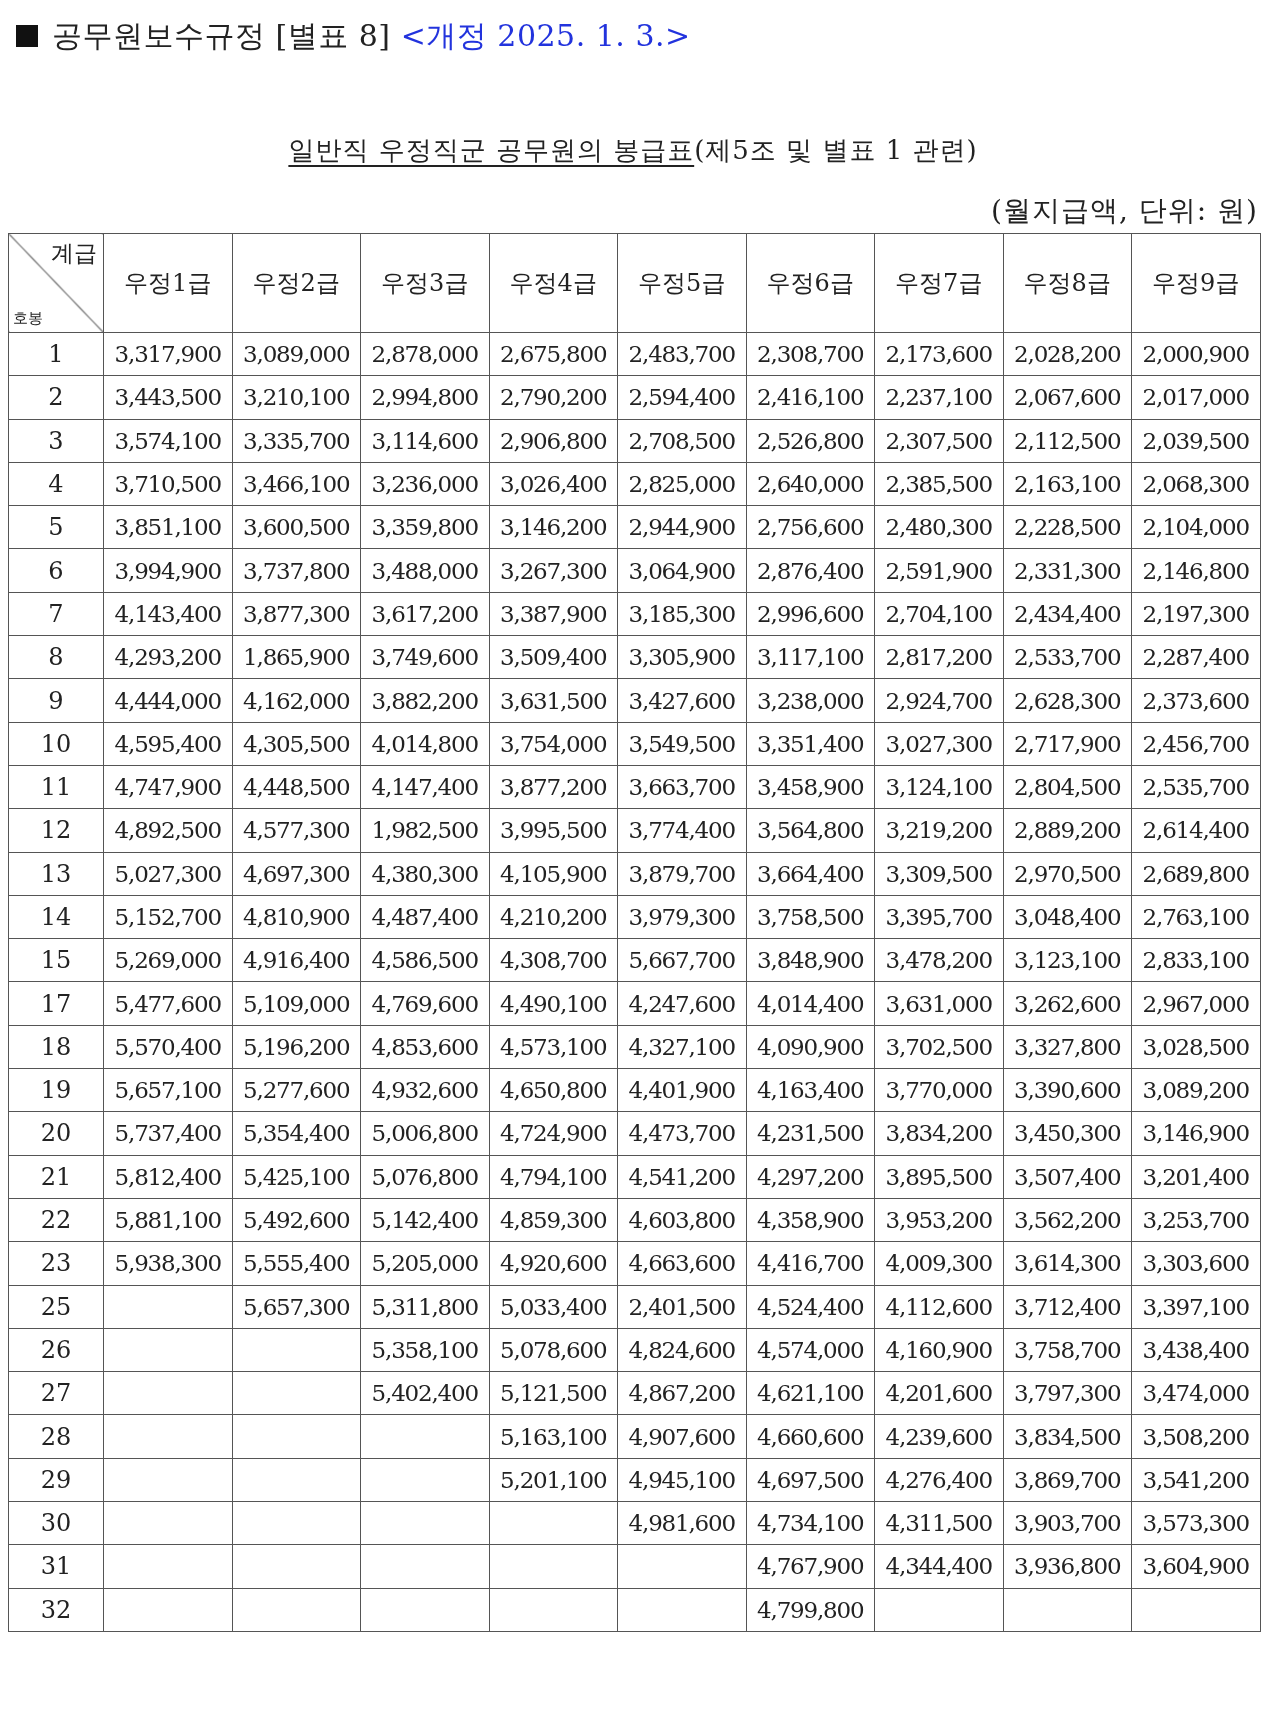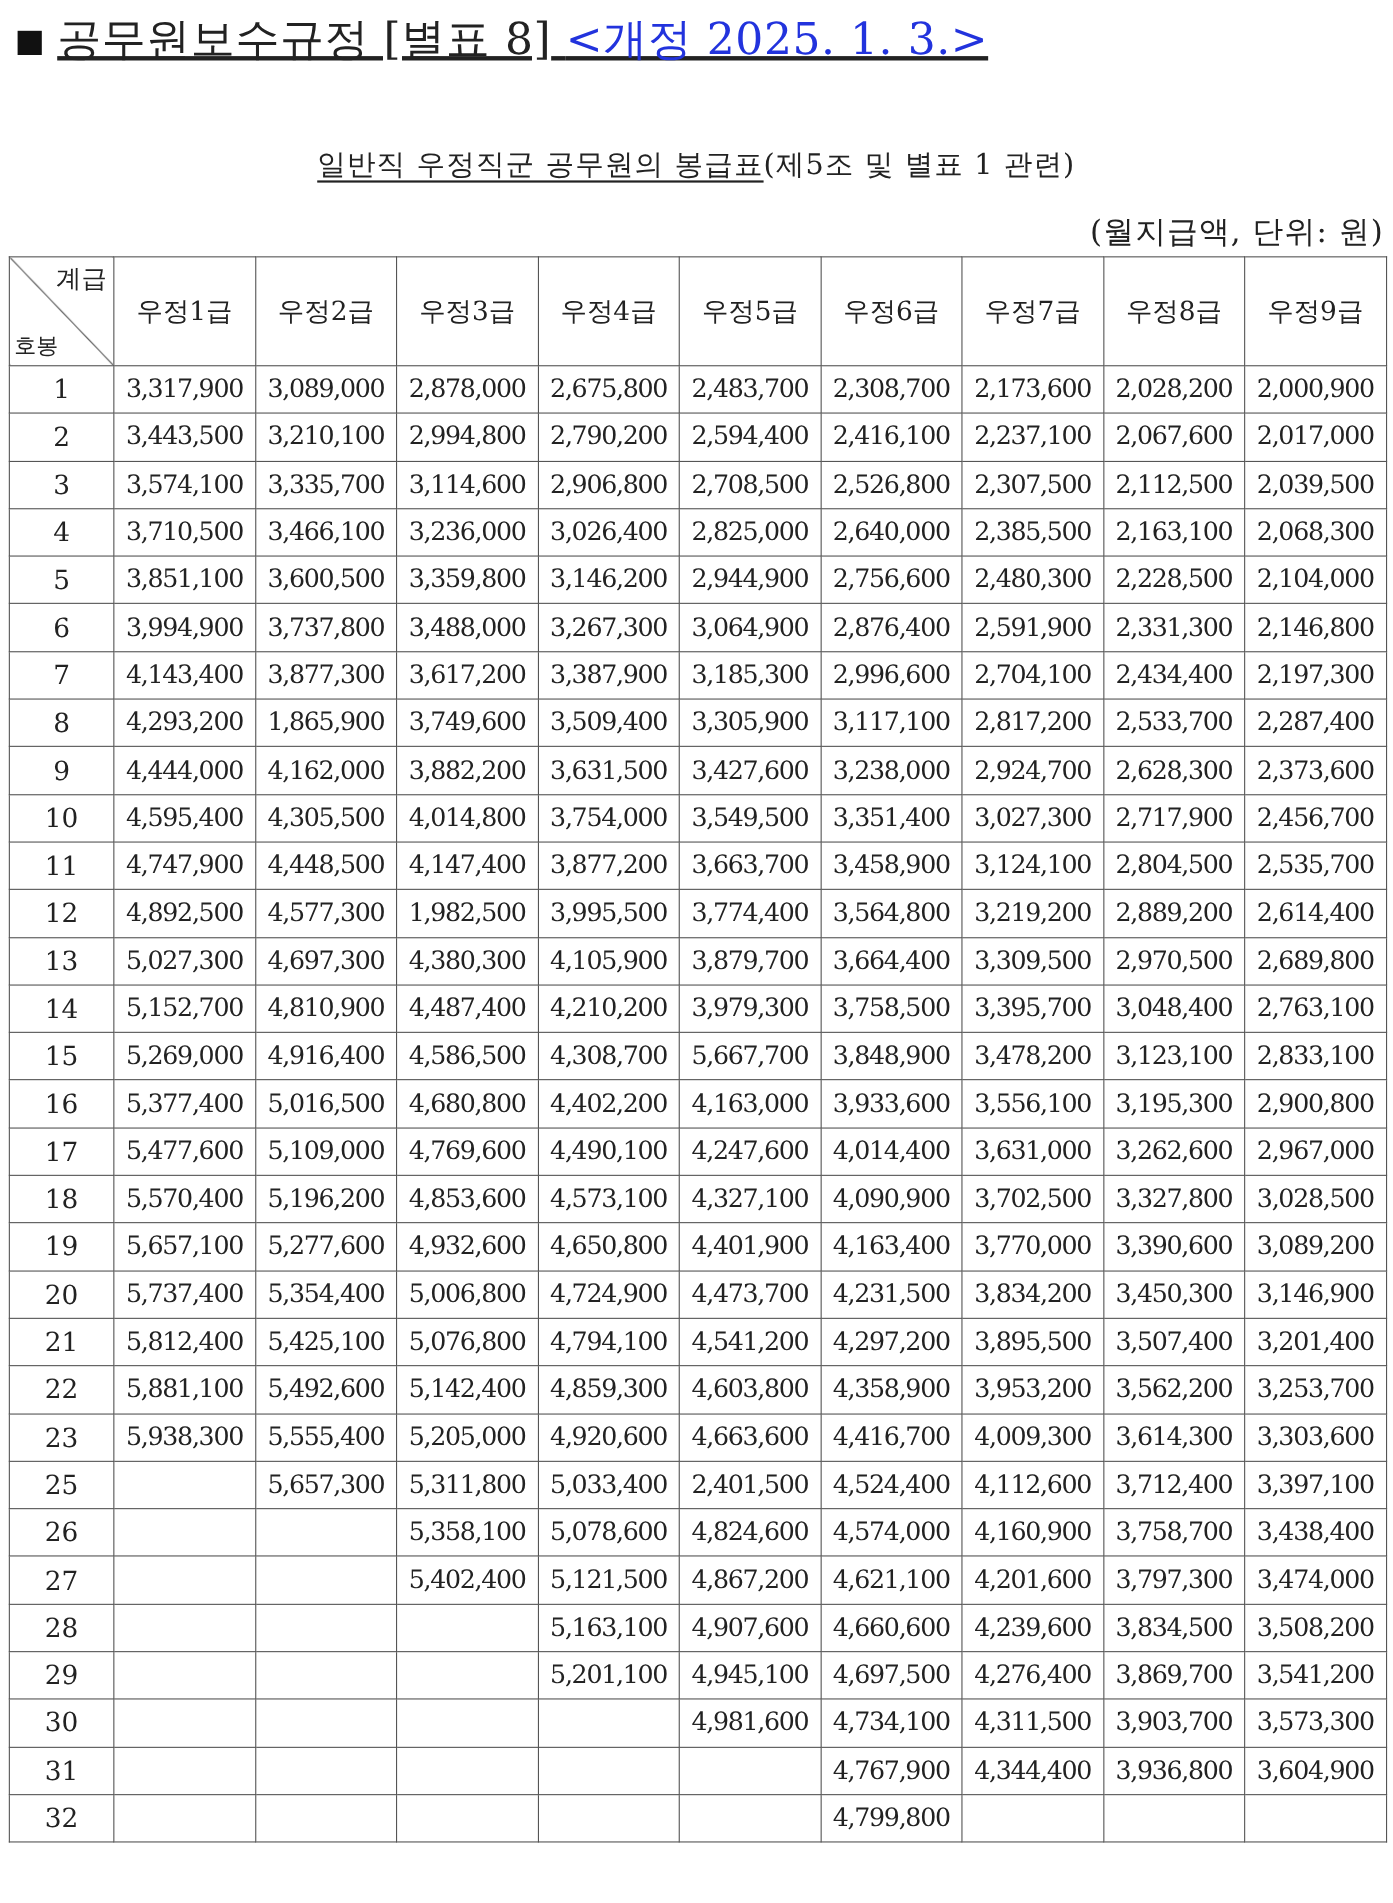--- a/index.html
+++ b/index.html
@@ -12,25 +12,24 @@
       height: 1730px;
       position: relative;
       font-family: "DejaVu Serif", "Liberation Serif", serif;
       color: #222222;
       overflow: hidden;
     }
     .heading-line {
       position: absolute;
       left: 16px;
       top: 14px;
-      font-size: 40px;
+      font-size: 30px;
       line-height: 44px;
       white-space: nowrap;
       letter-spacing: 0.5px;
-      text-decoration: underline;
     }
     .heading-line .square {
       display: inline-block;
       width: 22px;
       height: 22px;
       background: #111111;
       margin-right: 14px;
       vertical-align: -1px;
     }
     .heading-line .amend {
@@ -104,21 +103,21 @@
     .corner .top-label {
       position: absolute;
       right: 6px;
       top: 4px;
       font-size: 23px;
     }
     .corner .bottom-label {
       position: absolute;
       left: 4px;
       bottom: 4px;
-      font-size: 20px;
+      font-size: 15px;
     }
   </style>
 </head>
 <body>
 
 <div class="heading-line">
   <span class="square"></span><span>공무원보수규정 [별표 8]</span>
   <span class="amend">&lt;개정 2025. 1. 3.&gt;</span>
 </div>
 
@@ -333,32 +332,20 @@
         <td>4,916,400</td>
         <td>4,586,500</td>
         <td>4,308,700</td>
         <td>5,667,700</td>
         <td>3,848,900</td>
         <td>3,478,200</td>
         <td>3,123,100</td>
         <td>2,833,100</td>
       </tr>
       <tr>
-        <td class="step">16</td>
-        <td>5,377,400</td>
-        <td>5,016,500</td>
-        <td>4,680,800</td>
-        <td>4,402,200</td>
-        <td>4,163,000</td>
-        <td>3,933,600</td>
-        <td>3,556,100</td>
-        <td>3,195,300</td>
-        <td>2,900,800</td>
-      </tr>
-      <tr>
         <td class="step">17</td>
         <td>5,477,600</td>
         <td>5,109,000</td>
         <td>4,769,600</td>
         <td>4,490,100</td>
         <td>4,247,600</td>
         <td>4,014,400</td>
         <td>3,631,000</td>
         <td>3,262,600</td>
         <td>2,967,000</td>

